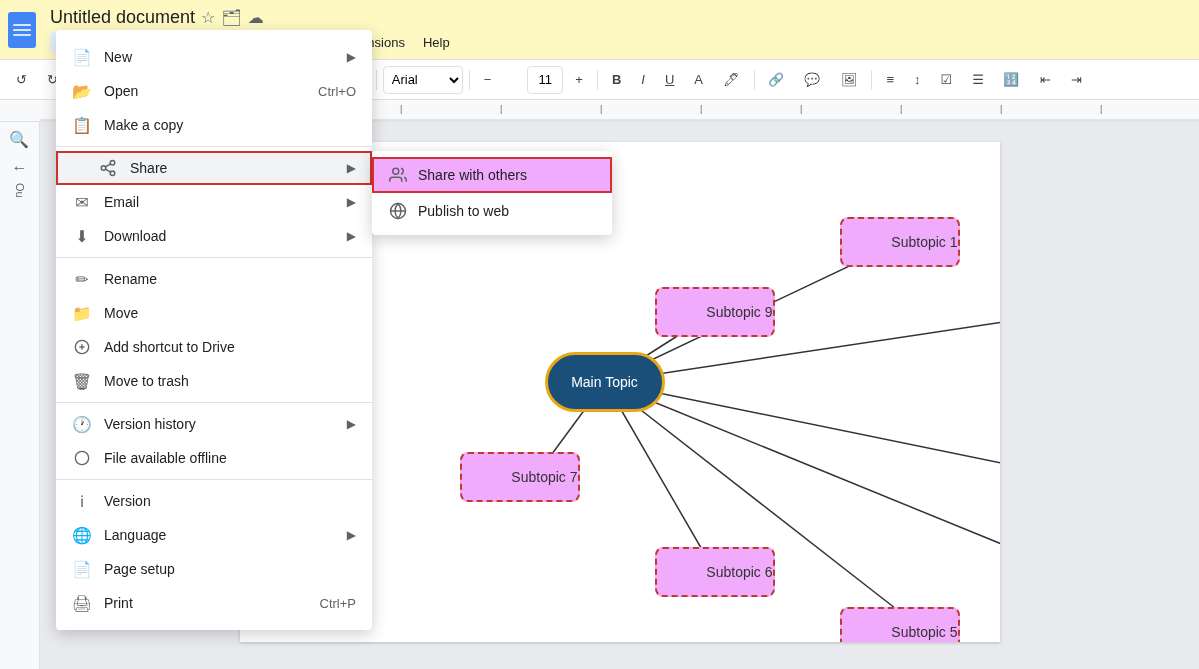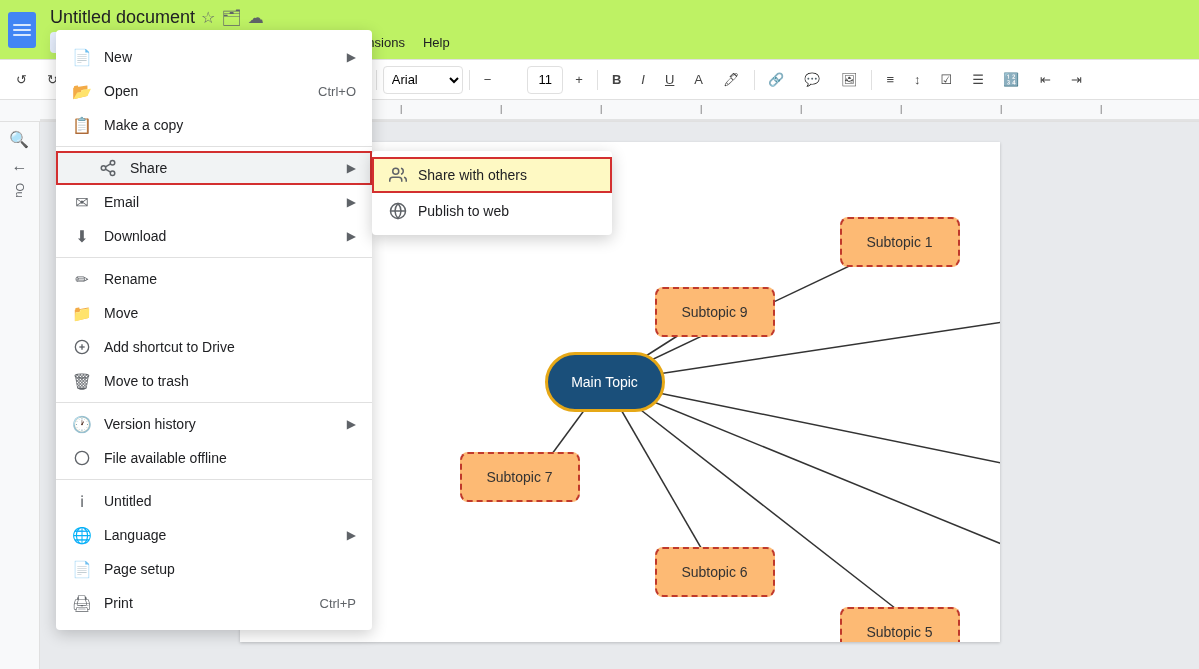--- a/index.html
+++ b/index.html
@@ -1,20 +1,20 @@
 <!DOCTYPE html>
 <html><head>
   <meta charset="utf-8">
   <style>
     * { margin: 0; padding: 0; box-sizing: border-box; }
     body { font-family: 'Arial', sans-serif; background: #f8f9fa; overflow: hidden; width: 1199px; height: 669px; position: relative; }
 
     
     .top-bar {
-      background: #bef264;
+      background: #fef9c3;
       height: 60px;
       display: flex;
       align-items: center;
       padding: 0 8px;
       border-bottom: 1px solid #e0e0e0;
       position: relative;
       z-index: 10;
     }
     .title-area { display: flex; flex-direction: column; }
     .menu-bar { display: flex; gap: 2px; margin-top: 2px; }
@@ -105,24 +105,25 @@
     .main-topic {
       width: 120px; height: 60px;
       background: #1a4f7a;
       color: white;
       border-radius: 30px;
       border: 3px solid #e6a817;
       left: 305px; top: 210px;
     }
     .subtopic {
       width: 120px; height: 50px;
-      background: #fdba74;
+      background: #f0abfc;
       border: 2px dashed #c0392b;
       color: #333;
       border-radius: 8px;
+      justify-content: flex-end;
     }
 
     
     .overlay {
       position: fixed;
       top: 0; left: 0; width: 100%; height: 100%;
       z-index: 100;
     }
     .file-menu {
       position: absolute;
@@ -172,21 +173,21 @@
       padding: 6px 0;
     }
     .share-item-entry {
       display: flex; align-items: center;
       padding: 8px 16px;
       font-size: 14px;
       color: #202124;
       cursor: pointer;
     }
     .share-item-entry.highlighted {
-      background: #fef9c3;
+      background: #f0abfc;
       outline: 2px solid #d32f2f;
       outline-offset: -2px;
     }
     .share-icon {
       width: 20px; height: 20px;
       margin-right: 10px;
       display: flex; align-items: center; justify-content: center;
       color: #5f6368; font-size: 15px;
       flex-shrink: 0;
     }
@@ -472,21 +473,21 @@
             <circle cx="12" cy="12" r="10"></circle>
           </svg>
         </span>
         <span class="fm-label">File available offline</span>
       </div>
     </div>
 
     <div class="menu-section">
       <div class="fm-item">
         <span class="fm-icon">ℹ</span>
-        <span class="fm-label">Untitled</span>
+        <span class="fm-label">Version</span>
       </div>
       <div class="fm-item">
         <span class="fm-icon">🌐</span>
         <span class="fm-label">Language</span>
         <span class="fm-arrow">▶</span>
       </div>
       <div class="fm-item">
         <span class="fm-icon">📄</span>
         <span class="fm-label">Page setup</span>
       </div>

